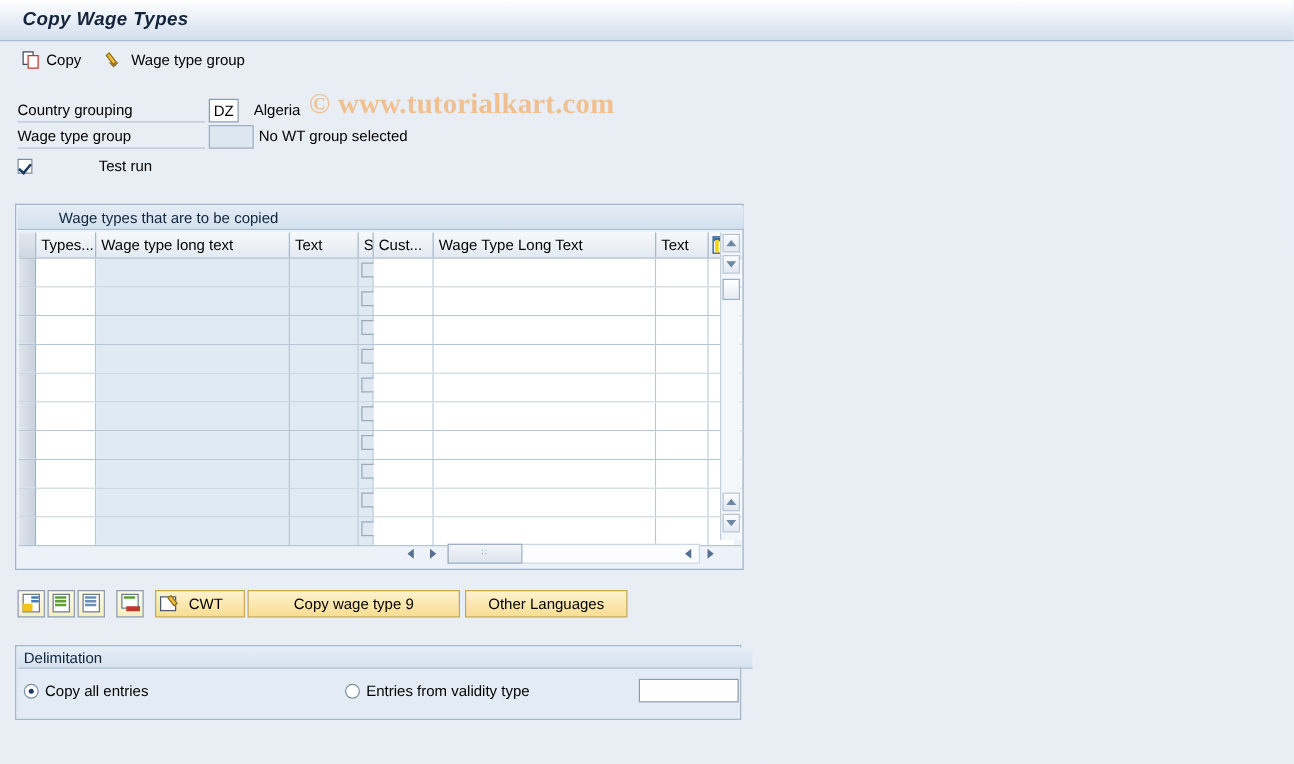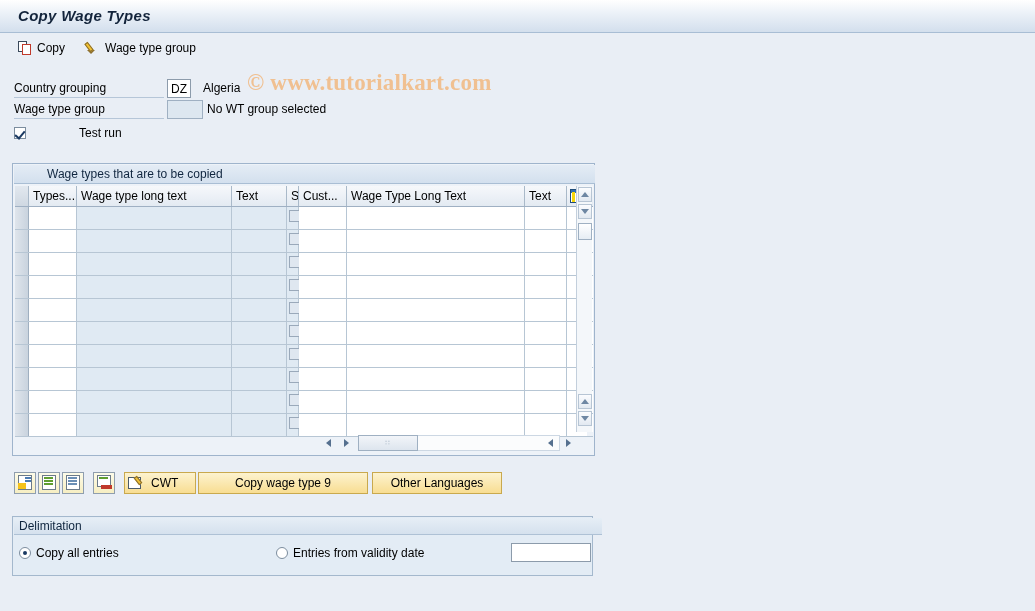--- a/index.html
+++ b/index.html
@@ -505,19 +505,19 @@
   <div class="delim">
     <div class="delim-hd">Delimitation</div>
 
     <div class="radio-wrap" style="left:6px;top:28px;">
       <span class="radio on"></span>
       <span>Copy all entries</span>
     </div>
 
     <div class="radio-wrap" style="left:263px;top:28px;">
       <span class="radio"></span>
-      <span>Entries from validity date</span>
+      <span>Entries from validity type</span>
     </div>
 
     <input class="date-input" style="left: 498px; top: 26px;" value="">
   </div>
 
 </div>
 
 </body></html>

